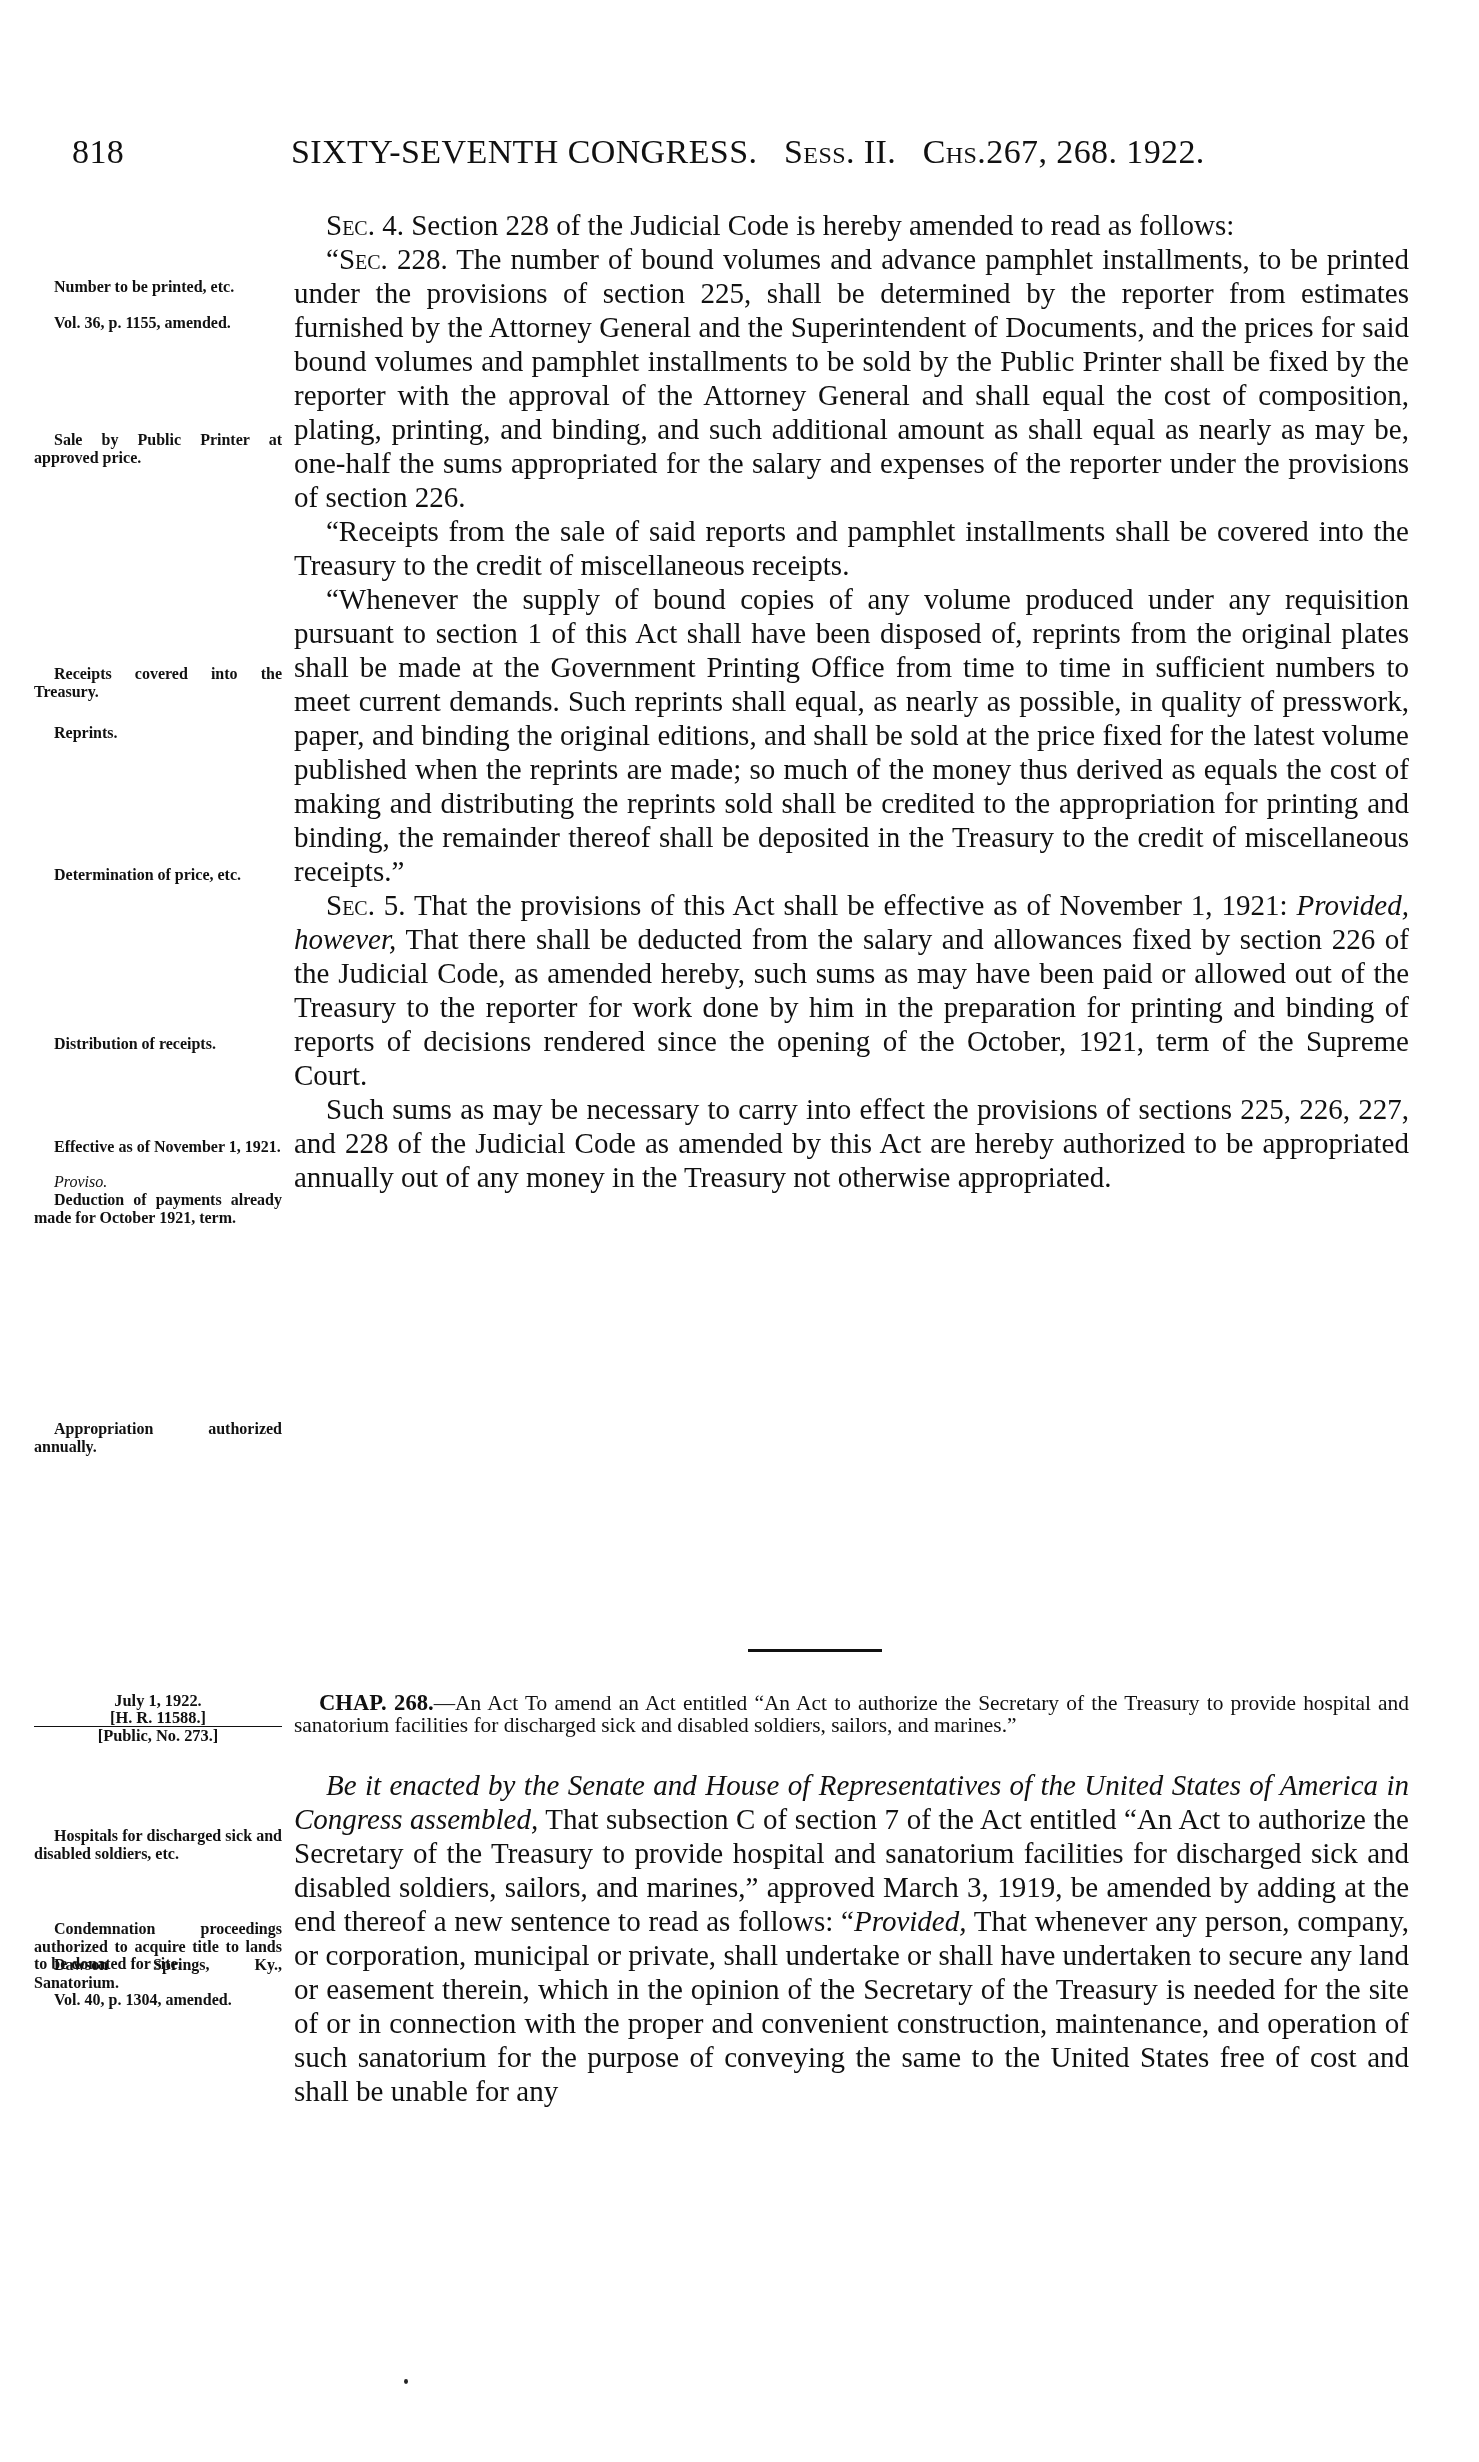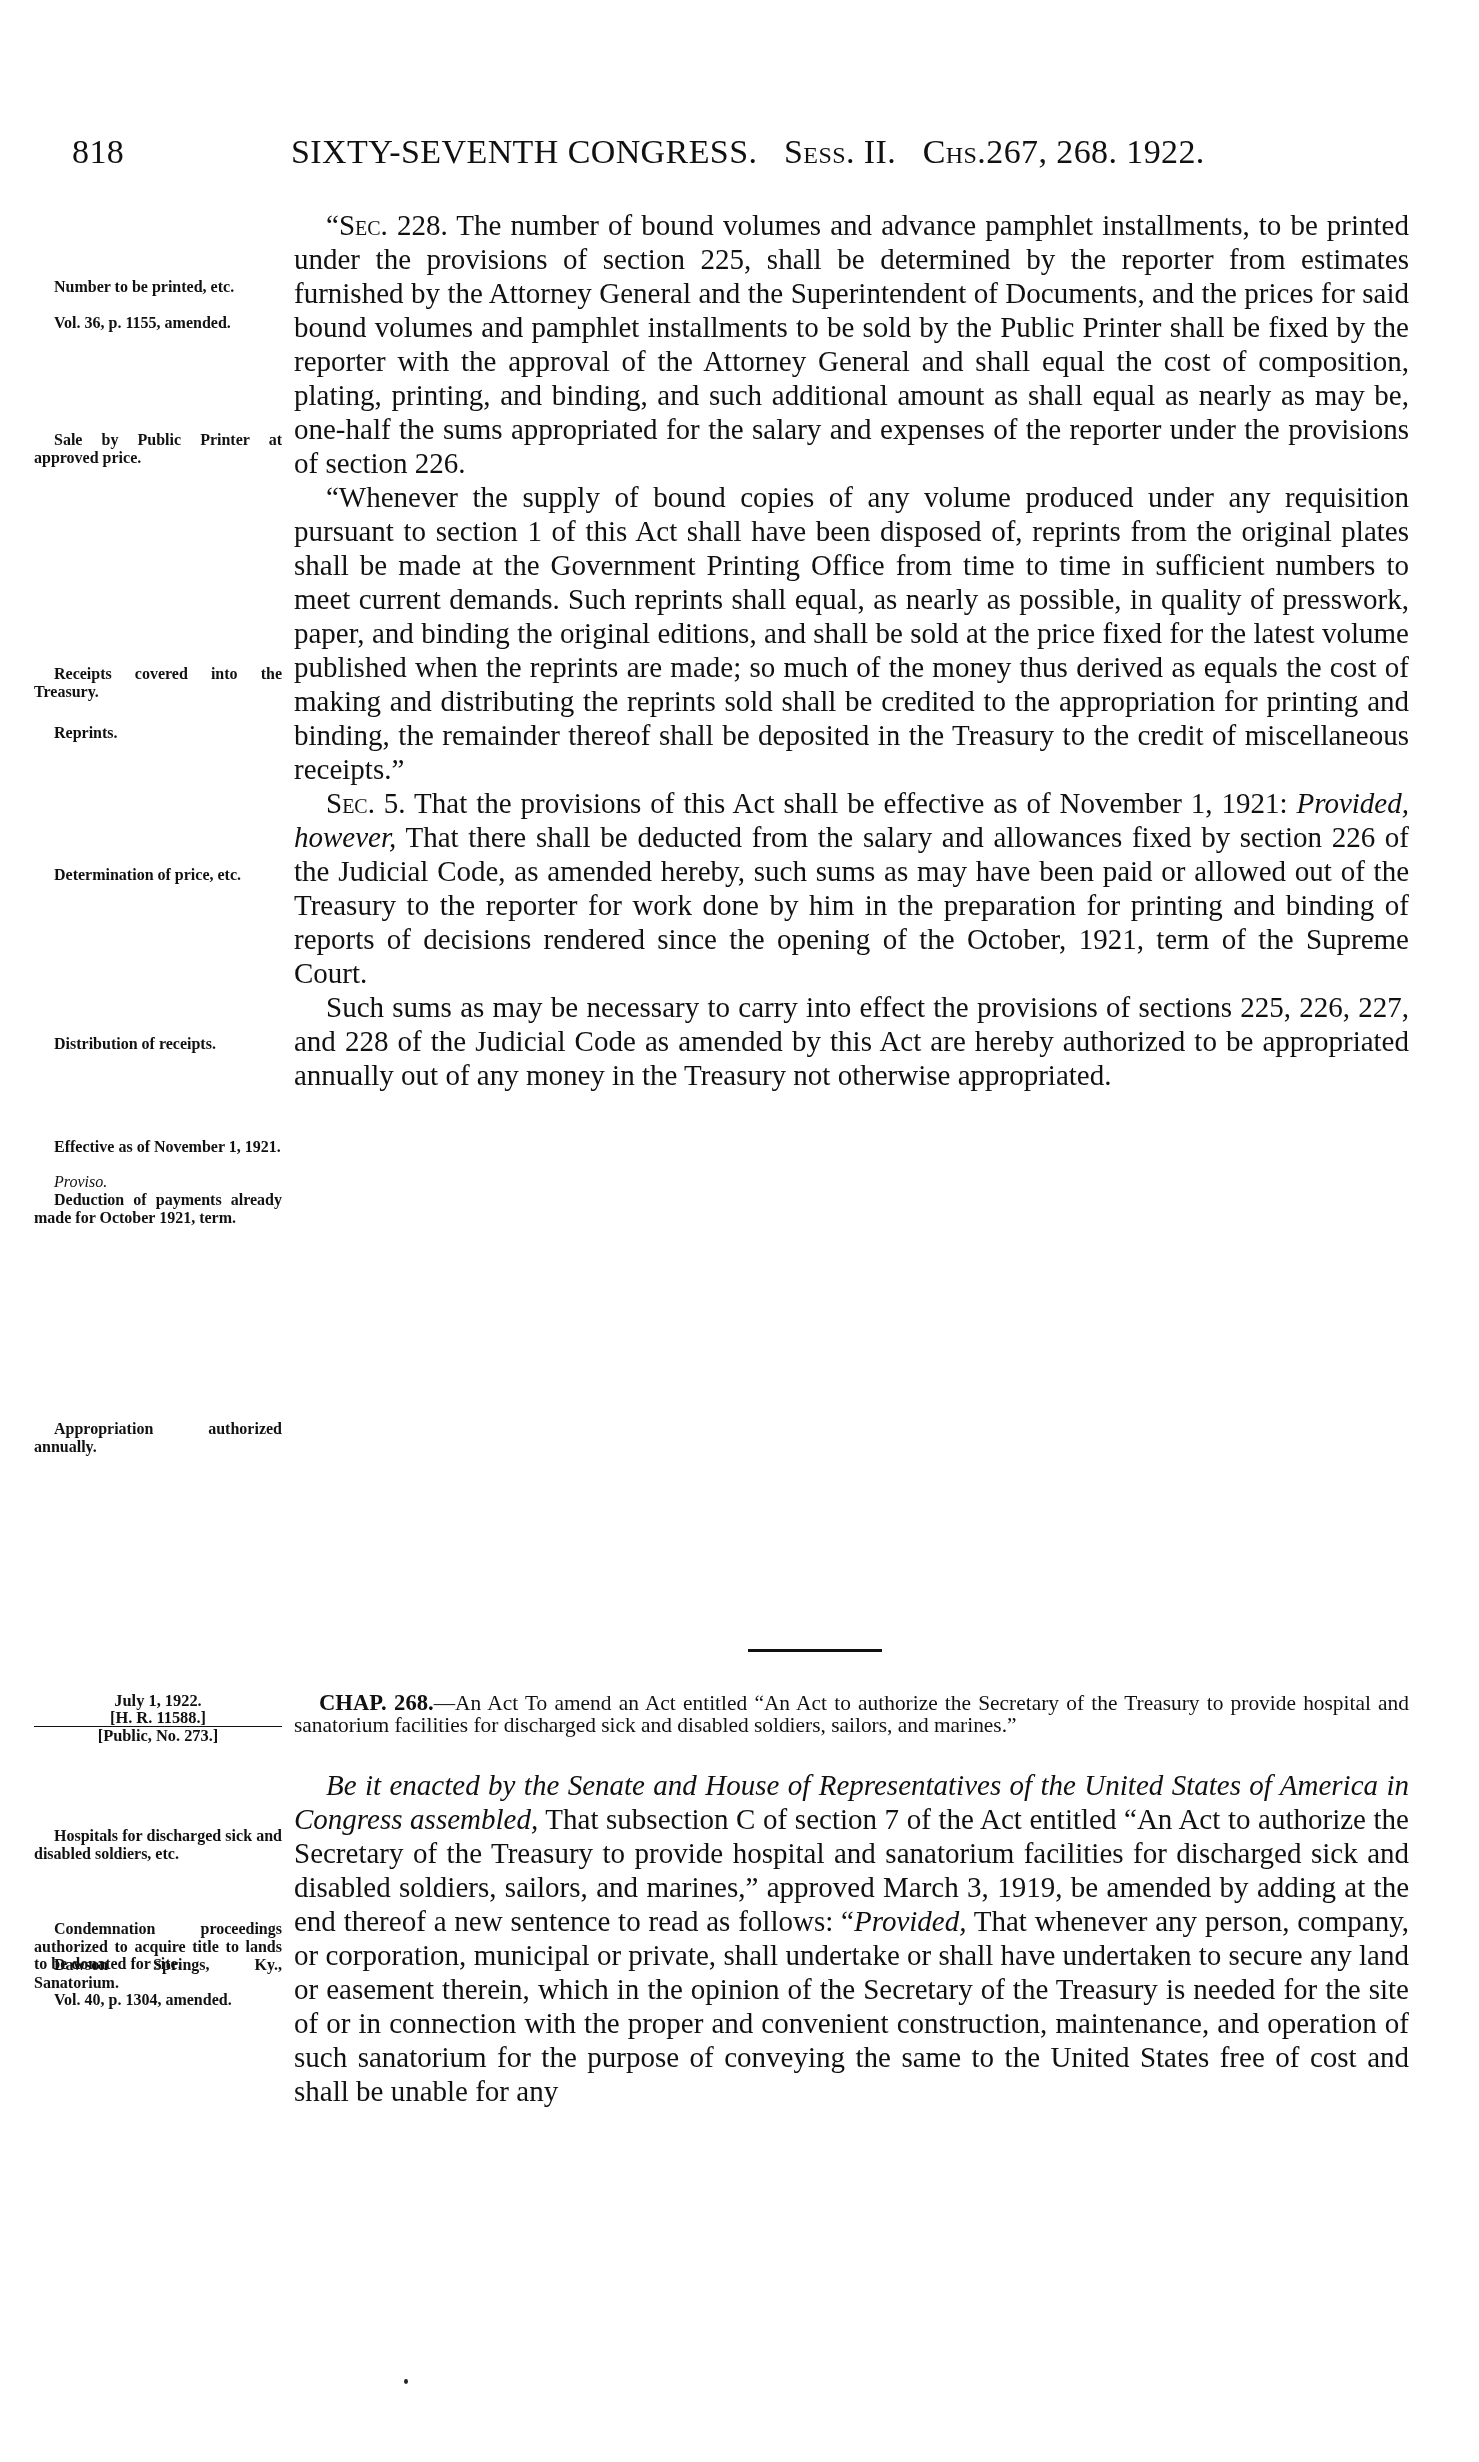--- a/index.html
+++ b/index.html
@@ -29,21 +29,23 @@
   <span class="title">
     <span>SIXTY-SEVENTH CONGRESS.</span>&nbsp;&nbsp;
     <span class="sc">Sess.</span>
     <span>II.</span>&nbsp;&nbsp;
     <span class="sc">Chs.</span><span>267, 268.</span>
     <span>1922.</span>
   </span>
 </div>
 
 <div class="body" style="top:208px;">
+  <p><span class="sc">Sec. 4.</span> <span>Section 228 of the Judicial Code is hereby amended to read as follows:</span></p>
   <p><span>“</span><span class="sc">Sec. 228.</span> <span>The number of bound volumes and advance pamphlet installments, to be printed under the provisions of section 225, shall be determined by the reporter from estimates furnished by the Attorney General and the Superintendent of Documents, and the prices for said bound volumes and pamphlet installments to be sold by the Public Printer shall be fixed by the reporter with the approval of the Attorney General and shall equal the cost of composition, plating, printing, and binding, and such additional amount as shall equal as nearly as may be, one-half the sums appropriated for the salary and expenses of the reporter under the provisions of section 226.</span></p>
+  <p>“Receipts from the sale of said reports and pamphlet installments shall be covered into the Treasury to the credit of miscellaneous receipts.</p>
   <p>“Whenever the supply of bound copies of any volume produced under any requisition pursuant to section 1 of this Act shall have been disposed of, reprints from the original plates shall be made at the Government Printing Office from time to time in sufficient numbers to meet current demands. Such reprints shall equal, as nearly as possible, in quality of presswork, paper, and binding the original editions, and shall be sold at the price fixed for the latest volume published when the reprints are made; so much of the money thus derived as equals the cost of making and distributing the reprints sold shall be credited to the appropriation for printing and binding, the remainder thereof shall be deposited in the Treasury to the credit of miscellaneous receipts.”</p>
   <p><span class="sc">Sec. 5.</span> <span>That the provisions of this Act shall be effective as of November 1, 1921:</span> <i>Provided, however,</i> <span>That there shall be deducted from the salary and allowances fixed by section 226 of the Judicial Code, as amended hereby, such sums as may have been paid or allowed out of the Treasury to the reporter for work done by him in the preparation for printing and binding of reports of decisions rendered since the opening of the October, 1921, term of the Supreme Court.</span></p>
   <p>Such sums as may be necessary to carry into effect the provisions of sections 225, 226, 227, and 228 of the Judicial Code as amended by this Act are hereby authorized to be appropriated annually out of any money in the Treasury not otherwise appropriated.</p>
 </div>
 
 <div class="margin" style="top:278px;">
     <p class="n">Number to be printed, etc.</p>
   </div>
 <div class="margin" style="top:314px;">
     <p class="n">Vol. 36, p. 1155, amended.</p>

